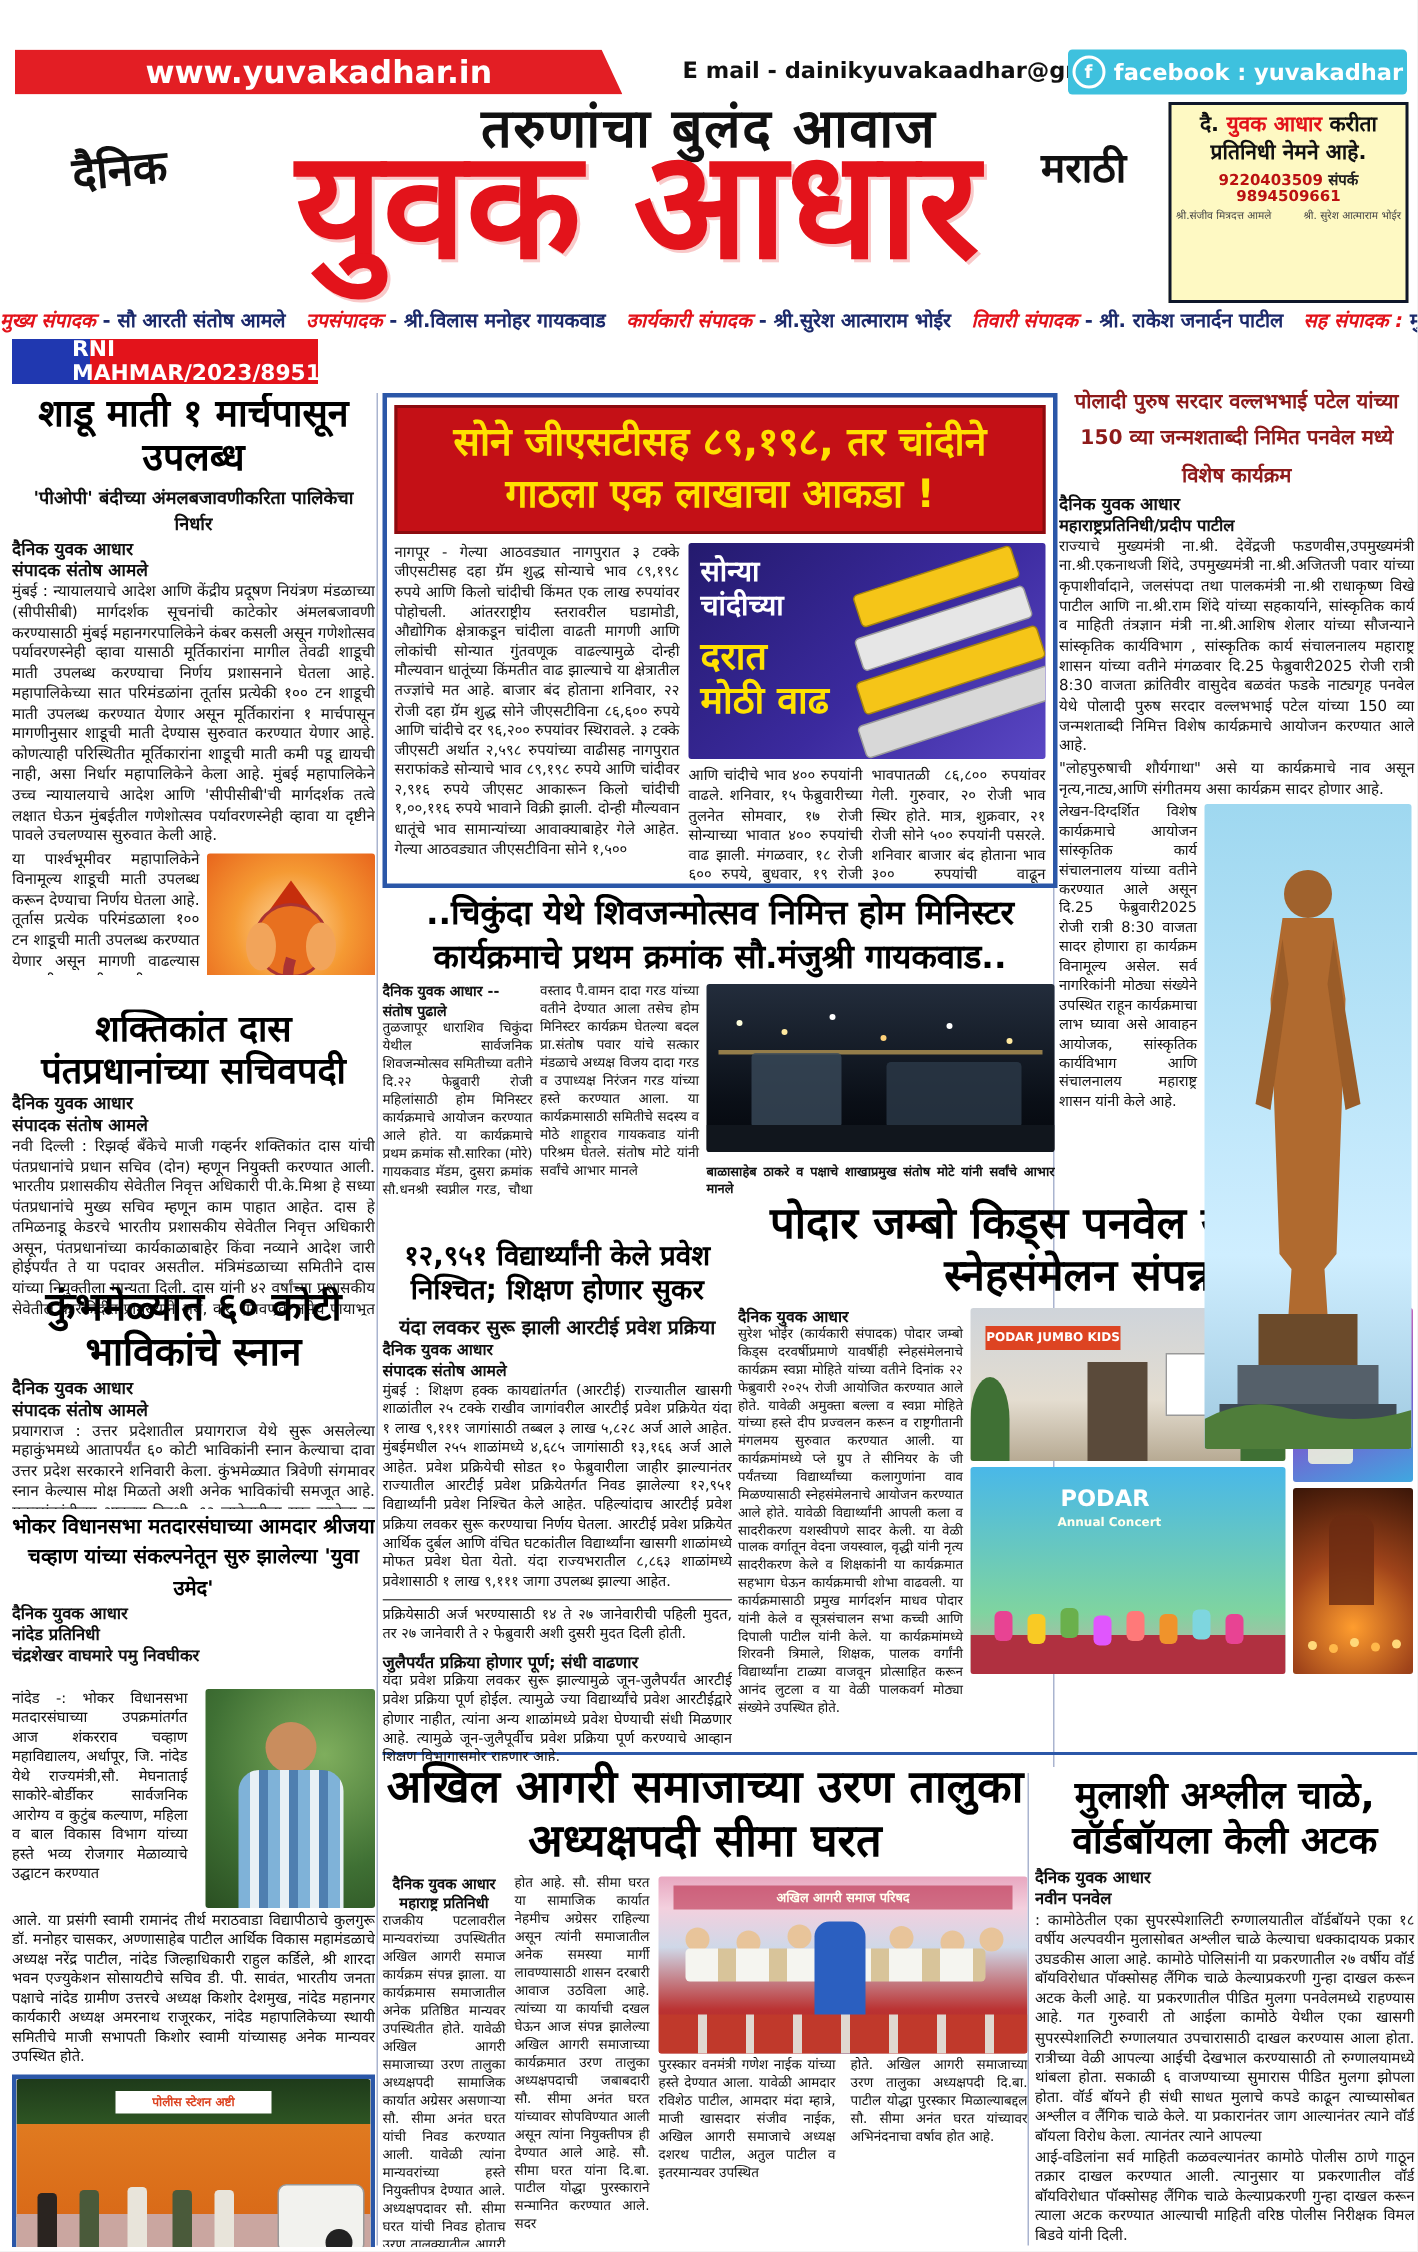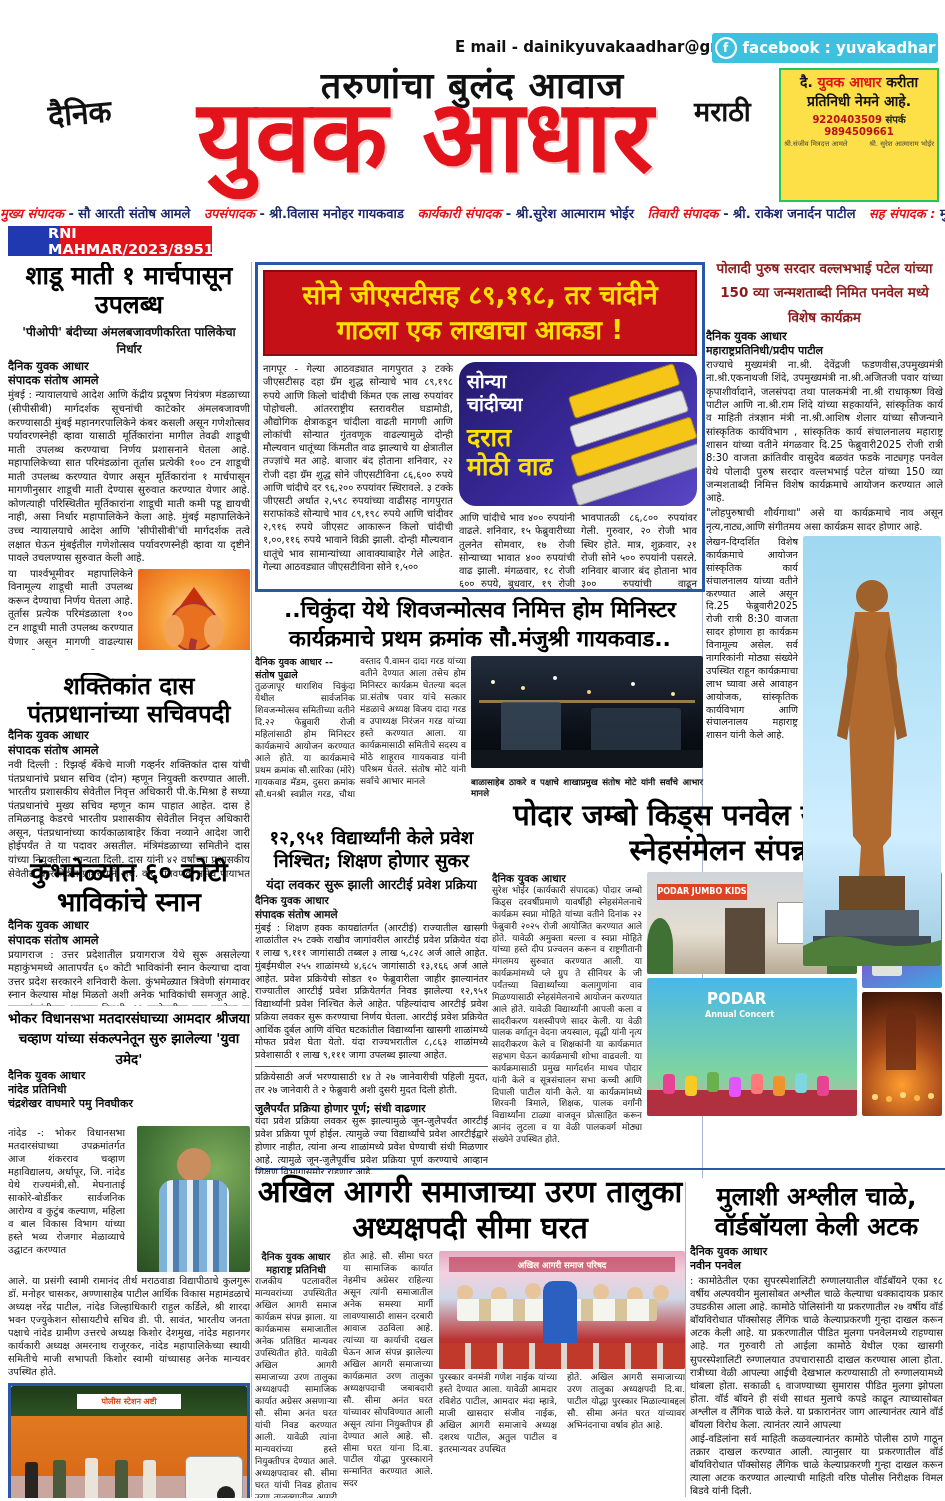--- a/index.html
+++ b/index.html
@@ -14,22 +14,22 @@
   .fbbox{left:712px;top:33px;width:226px;height:30px;background:#3ec1de;border-radius:3px;
          color:#fff;font-weight:bold;font-size:15px;display:flex;align-items:center;justify-content:center;gap:6px;}
   .fbicon{display:inline-block;width:18px;height:18px;border:2px solid #fff;border-radius:50%;
           text-align:center;line-height:18px;font-size:12px;font-weight:bold;}
   
   .dainik{left:48px;top:92px;font-size:30px;font-weight:bold;transform:rotate(-5deg);}
   .tagline{left:0;top:60px;width:945px;text-align:center;font-size:36px;font-weight:bold;letter-spacing:1px;}
   .marathi{left:694px;top:92px;font-size:27px;font-weight:bold;}
   .bigtitle{left:80px;top:84px;width:690px;text-align:center;font-size:100px;line-height:1.05;
             font-weight:bold;color:#e3131b;text-shadow:2px 2px 0 #f9c9c9;}
-  .repbox{left:779px;top:68px;width:160px;height:134px;border:2px solid #22c55e;padding:2px 3px;
-          box-sizing:border-box;text-align:center;background:#fde047;}
+  .repbox{left:779px;top:68px;width:160px;height:134px;border:2px solid #0f172a;padding:2px 3px;
+          box-sizing:border-box;text-align:center;background:#fef9c3;}
   .repl1{font-size:14px;font-weight:bold;}
   .repl1 .red{color:#e3131b;}
   .repl2{font-size:14px;font-weight:bold;}
   .repcities{font-size:8.5px;color:#d42;line-height:1.3;margin-top:2px;}
   .repphones{font-size:10px;font-weight:bold;color:#b11;margin-top:2px;}
   .repphones .blk{color:#222;}
   .repnames{display:flex;justify-content:space-between;font-size:7px;color:#444;margin-top:2px;}
   
   .editors{left:0;top:204px;width:945px;text-align:center;font-size:13px;font-weight:bold;white-space:nowrap;}
   .editors .role{color:#e3131b;font-style:italic;}
@@ -48,40 +48,41 @@
   .hl{font-weight:bold;text-align:center;line-height:1.15;color:#000;}
   .sub{font-weight:bold;text-align:center;}
   .by{font-weight:bold;font-size:11.5px;line-height:1.3;}
   .bd{font-size:10.2px;text-align:justify;line-height:1.33;}
   
   .ph{position:relative;overflow:hidden;border-radius:2px;}
   .ganesh{background:radial-gradient(circle at 50% 35%,#ffd9a0 0%,#f59a33 35%,#e8641c 70%,#c34a10 100%);}
   .ganesh svg{position:absolute;left:0;top:0;}
   .npic{background:linear-gradient(#232d3c,#0a0f17 70%,#05070c);}
   .dot{position:absolute;border-radius:50%;}
-  .goldimg{background:linear-gradient(135deg,#241a6e 0%,#3b2a9e 55%,#5a47c4 100%);border-radius:17px;}
+  .goldimg{background:linear-gradient(135deg,#241a6e 0%,#3b2a9e 55%,#5a47c4 100%);}
   .gold-oly1{position:absolute;left:8px;top:8px;color:#fff;font-size:19px;font-weight:bold;line-height:1.2;}
   .gold-oly2{position:absolute;left:8px;top:62px;color:#ffe100;font-size:25px;font-weight:bold;line-height:1.15;}
   .statuewrap{background:linear-gradient(#9fd8f0,#cfeeff 70%,#9fc9e0);}
   .person-ph{background:radial-gradient(circle at 70% 30%,#7fae5d,#3f7034 60%,#2a4f22);}
   .policeph{background:#d9c9b5;}
   .banquet{background:linear-gradient(#e8a7c0 0%,#f3d0de 18%,#cfd8e8 40%,#b33 75%,#a22 100%);}
   .schoolph{background:linear-gradient(#cfd4da,#e4ddd0 60%,#b7aa93);}
   .concertph{background:linear-gradient(#49b8e8,#7fd4a0 70%,#caa);}
   .collageph{background:linear-gradient(160deg,#e86ab0,#7a5bd0 60%,#3fa8e0);}
   .lampph{background:radial-gradient(circle at 50% 75%,#ff9d2e 0%,#a0441a 45%,#3a1608 100%);}
   .phcap{font-size:8.6px;line-height:1.25;text-align:justify;font-weight:600;}
   .bannertxt{position:absolute;color:#fff;font-weight:bold;text-align:center;}
   .sil{position:absolute;background:#2a2420;border-radius:3px 3px 0 0;}
 </style>
 </head>
 <body>
 
 <div class="page">
 
+  <div class="abs ribbon">www.yuvakadhar.in</div>
   <div class="abs email">E mail - dainikyuvakaadhar@gmail.com</div>
   <div class="abs fbbox">
     <span class="fbicon">f</span>
     <span>facebook : yuvakadhar</span>
   </div>
 
   <div class="abs dainik">दैनिक</div>
   <div class="abs tagline">तरुणांचा बुलंद आवाज</div>
   <div class="abs marathi">मराठी</div>
   <div class="abs bigtitle">युवक आधार</div>

